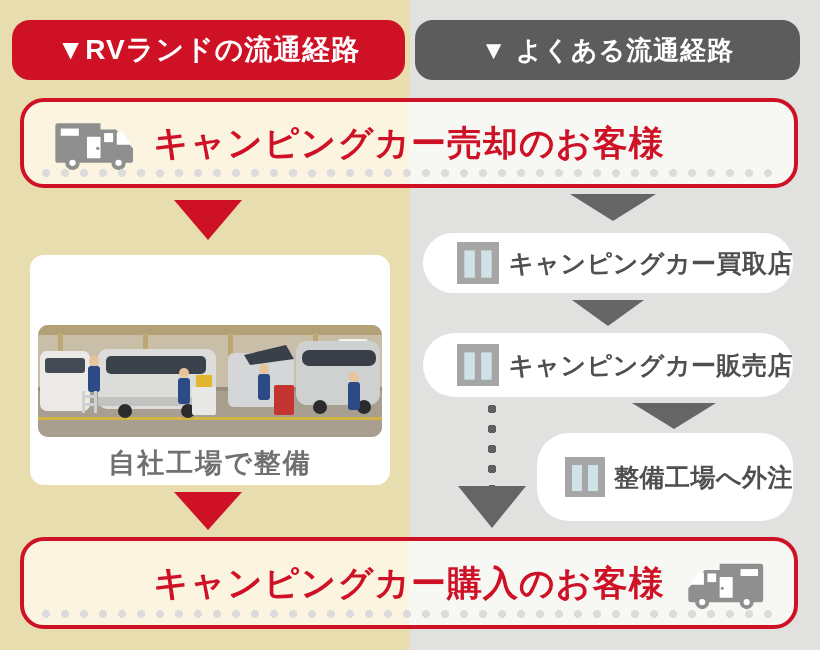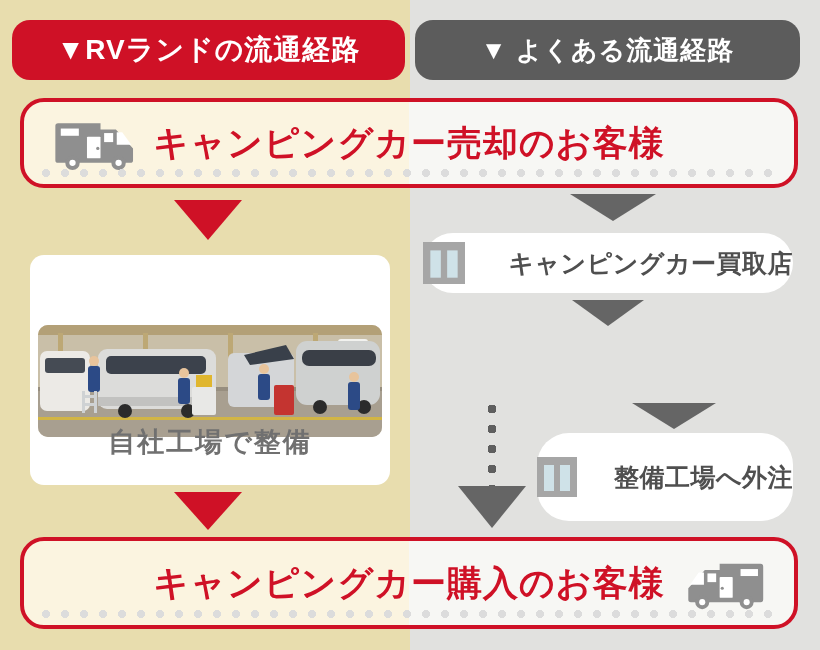--- a/index.html
+++ b/index.html
@@ -23,23 +23,23 @@
   .dots{position:absolute;left:18px;right:18px;bottom:6px;height:10px;background-image:radial-gradient(circle 4px at 4px 5px,#dcdcdc 98%,transparent 100%);background-size:19px 10px;background-repeat:repeat-x;}
 
   .tri{position:absolute;clip-path:polygon(0 0,100% 0,50% 100%);}
   .tri-red{background:#cf1126;}
   .tri-gray{background:#656565;}
 
   .card{position:absolute;left:30px;top:255px;width:360px;height:230px;background:#fff;border-radius:14px;}
   .logo-row{position:absolute;top:2px;left:0;right:0;height:66px;display:flex;align-items:center;justify-content:center;gap:8px;}
   .brand{color:#cf1126;font-size:40px;font-weight:bold;letter-spacing:1px;}
   .photo{position:absolute;top:70px;left:8px;width:344px;height:112px;border-radius:10px;overflow:hidden;}
-  .caption{position:absolute;top:169px;left:0;width:100%;text-align:center;font-size:27px;font-weight:bold;color:#707070;letter-spacing:2px;}
+  .caption{position:absolute;top:190px;left:0;width:100%;text-align:center;font-size:27px;font-weight:bold;color:#707070;letter-spacing:2px;}
 
-  .step-box{position:absolute;background:#fff;border-radius:32px;display:flex;align-items:center;justify-content:space-between;gap:9px;color:#4f4f4f;font-weight:bold;font-size:25px;letter-spacing:0.5px;white-space:nowrap;}
+  .step-box{position:absolute;background:#fff;border-radius:32px;display:flex;align-items:center;justify-content:flex-end;gap:9px;color:#4f4f4f;font-weight:bold;font-size:25px;letter-spacing:0.5px;white-space:nowrap;}
   .vdots{position:absolute;width:14px;background-image:radial-gradient(circle 4.5px at 7px 7px,#5f5f5f 98%,transparent 100%);background-size:14px 20px;background-repeat:repeat-y;}
 </style>
 </head>
 <body>
 
 <div class="stage">
   <div class="bg bg-left"></div>
   <div class="bg bg-right"></div>
 
   <div class="pill pill-gray">
@@ -129,20 +129,28 @@
     <svg width="42" height="42" viewBox="0 0 40 40">
       <rect width="40" height="40" fill="#a6a6a6"></rect>
       <rect x="7" y="8" width="10" height="26" fill="#cfe2e8"></rect>
       <rect x="23" y="8" width="10" height="26" fill="#cfe2e8"></rect>
     </svg>
     <span>キャンピングカー買取店</span>
   </div>
 
   <div class="tri tri-gray" style="left:572px;top:300px;width:72px;height:26px;"></div>
 
+  <div class="step-box" style="left:423px;top:333px;width:370px;height:64px;">
+    <svg width="42" height="42" viewBox="0 0 40 40">
+      <rect width="40" height="40" fill="#a6a6a6"></rect>
+      <rect x="7" y="8" width="10" height="26" fill="#cfe2e8"></rect>
+      <rect x="23" y="8" width="10" height="26" fill="#cfe2e8"></rect>
+    </svg>
+    <span>キャンピングカー販売店</span>
+  </div>
 
   <div class="vdots" style="left:485px;top:402px;height:86px;"></div>
   <div class="tri tri-gray" style="left:632px;top:403px;width:84px;height:26px;"></div>
 
   <div class="step-box" style="left:537px;top:433px;width:256px;height:88px;">
     <svg width="40" height="40" viewBox="0 0 40 40">
       <rect width="40" height="40" fill="#a6a6a6"></rect>
       <rect x="7" y="8" width="10" height="26" fill="#cfe2e8"></rect>
       <rect x="23" y="8" width="10" height="26" fill="#cfe2e8"></rect>
     </svg>

